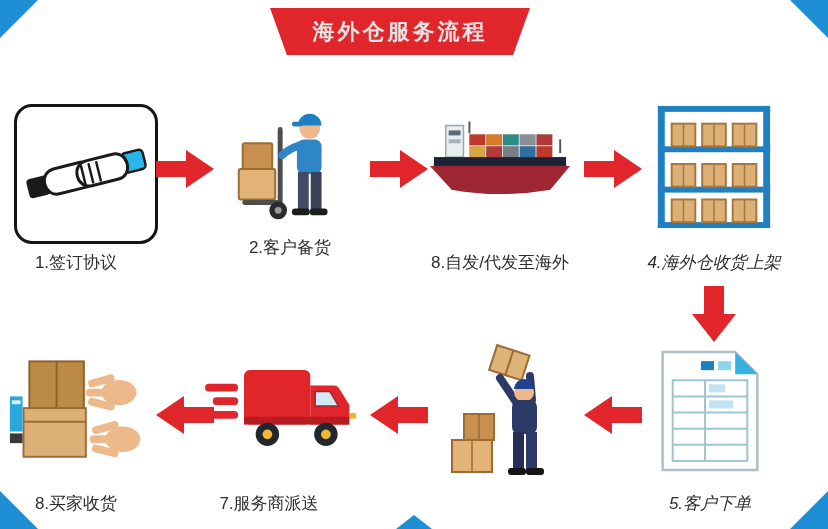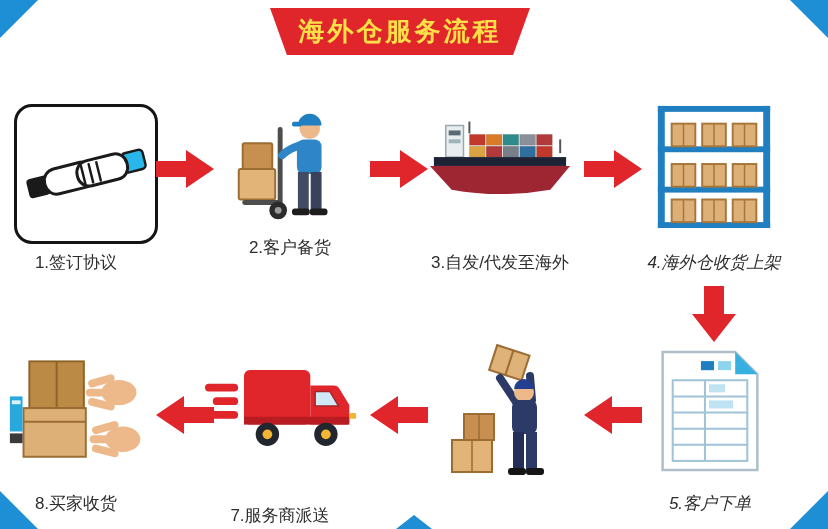--- a/index.html
+++ b/index.html
@@ -9,21 +9,21 @@
   }
   .abs{position:absolute;}
   .canvas{position:absolute;inset:0;background:#fff;}
 
   .banner{
     left:270px;top:8px;width:260px;height:47px;
     background:var(--banner-red,#e0252b);
     clip-path:polygon(0 0,100% 0,93.5% 100%,6.5% 100%);
     display:flex;align-items:center;justify-content:center;
   }
-  .banner-text{color:#fde047;font-size:26px;font-weight:700;letter-spacing:3px;white-space:nowrap;}
+  .banner-text{color:#e5e5e5;font-size:22px;font-weight:700;letter-spacing:3px;white-space:nowrap;}
 
   .corner{width:38px;height:38px;background:var(--accent-blue,#1f8fd5);}
   .corner.tl{left:0;top:0;clip-path:polygon(0 0,100% 0,0 100%);}
   .corner.tr{right:0;top:0;clip-path:polygon(0 0,100% 0,100% 100%);}
   .corner.bl{left:0;bottom:0;clip-path:polygon(0 0,0 100%,100% 100%);}
   .corner.br{right:0;bottom:0;clip-path:polygon(100% 0,0 100%,100% 100%);}
   .bottom-accent{left:396px;bottom:0;width:36px;height:14px;
     background:var(--accent-blue,#1f8fd5);
     clip-path:polygon(50% 0,100% 100%,0 100%);}
 
@@ -159,21 +159,21 @@
           <line x1="96" y1="63" x2="96" y2="86"></line>
         <line x1="34" y1="99" x2="34" y2="122"></line>
           <line x1="65" y1="99" x2="65" y2="122"></line>
           <line x1="96" y1="99" x2="96" y2="122"></line>
       </g>
     </svg>
   </div>
 
   <div class="abs step-label" style="left:-9px;top:251px;">1.签订协议</div>
   <div class="abs step-label" style="left:205px;top:236px;">2.客户备货</div>
-  <div class="abs step-label" style="left:415px;top:251px;">3.自发/代发至海外</div>
+  <div class="abs step-label" style="left:415px;top:251px;">8.自发/代发至海外</div>
   <div class="abs step-label" style="left:629px;top:251px;font-style:italic;">4.海外仓收货上架</div>
 
   <div class="abs arrow" style="left:692px;top:286px;width:44px;height:56px;">
     <svg viewBox="0 0 44 56">
         <polygon points="12,0 32,0 32,28 44,28 22,56 0,28 12,28"></polygon>
       </svg>
   </div>
 
   <div class="abs icon" style="left:654px;top:348px;width:112px;height:126px;">
     <svg viewBox="0 0 110 125" preserveAspectRatio="xMidYMid meet">
@@ -271,16 +271,16 @@
       <g fill="#edb98a">
         <ellipse cx="120" cy="92" rx="18" ry="13"></ellipse>
         <rect x="88" y="76" width="28" height="8" rx="4" transform="rotate(-16 102 80)"></rect>
         <rect x="86" y="88" width="30" height="8" rx="4"></rect>
         <rect x="88" y="100" width="28" height="8" rx="4" transform="rotate(14 102 104)"></rect>
       </g>
     </svg>
   </div>
 
   <div class="abs step-label" style="left:625px;top:492px;font-style:italic;">5.客户下单</div>
-  <div class="abs step-label" style="left:195px;top:492px;margin-top:12px;">7.服务商派送</div>
+  <div class="abs step-label" style="left:184px;top:492px;">7.服务商派送</div>
   <div class="abs step-label" style="left:-9px;top:492px;">8.买家收货</div>
 
 </div>
 
 </body></html>

